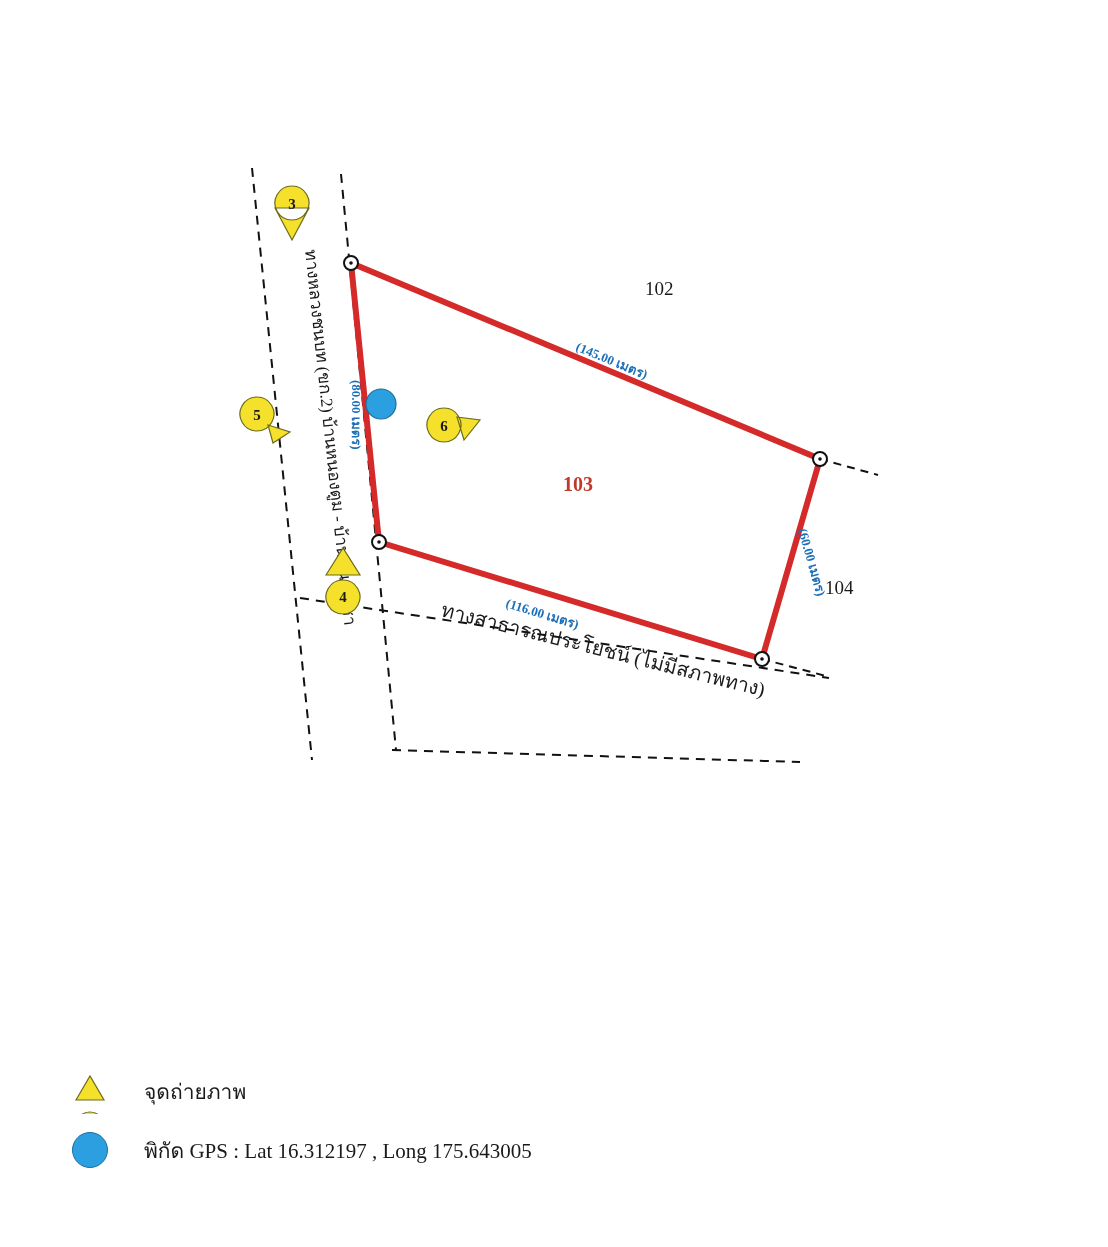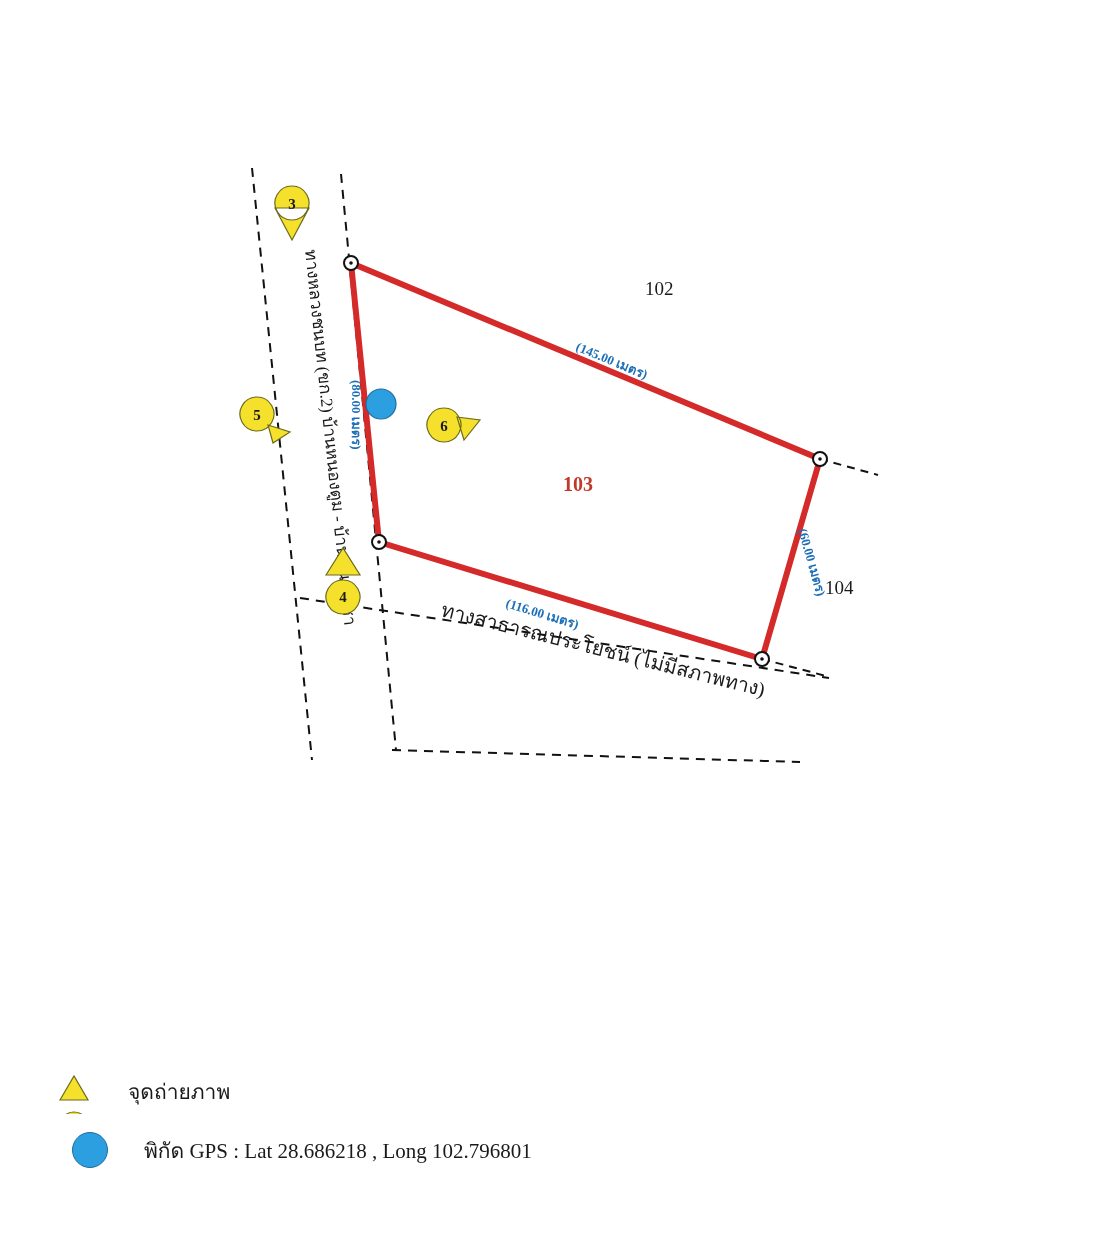--- a/index.html
+++ b/index.html
@@ -156,31 +156,31 @@
       <text class="pin-num" x="343" y="602">4</text>
     </g>
 
     <circle cx="381" cy="404" r="15" fill="#2b9fe0" stroke="#1b6f9e" stroke-width="1.2"></circle>
 
   </svg>
 
   <div class="legend">
 
 
-    <div class="legend-row" style="left:44px; top:68px;">
+    <div class="legend-row" style="left:60px; top:68px;">
       <span class="sym">
         <svg width="40" height="46" viewBox="0 0 40 46">
           <path d="M 20 44 a 14 14 0 1 1 -0.1 0 Z M 6 32 L 20 8 L 34 32 Z" fill="#f5e02c" stroke="#6b6b1c" stroke-width="1.2"></path>
         </svg>
       </span>
       <span class="legend-label">จุดถ่ายภาพ</span>
     </div>
 
     <div class="legend-row" style="left:60px; top:132px;">
       <span class="sym">
           <span class="sym-circle"></span>
         </span>
-      <span class="legend-label">พิกัด GPS : Lat 28.686218 , Long 102.796801</span>
+      <span class="legend-label">พิกัด GPS : Lat 16.312197 , Long 175.643005</span>
     </div>
 
   </div>
 
 </div>
 
 </body></html>

